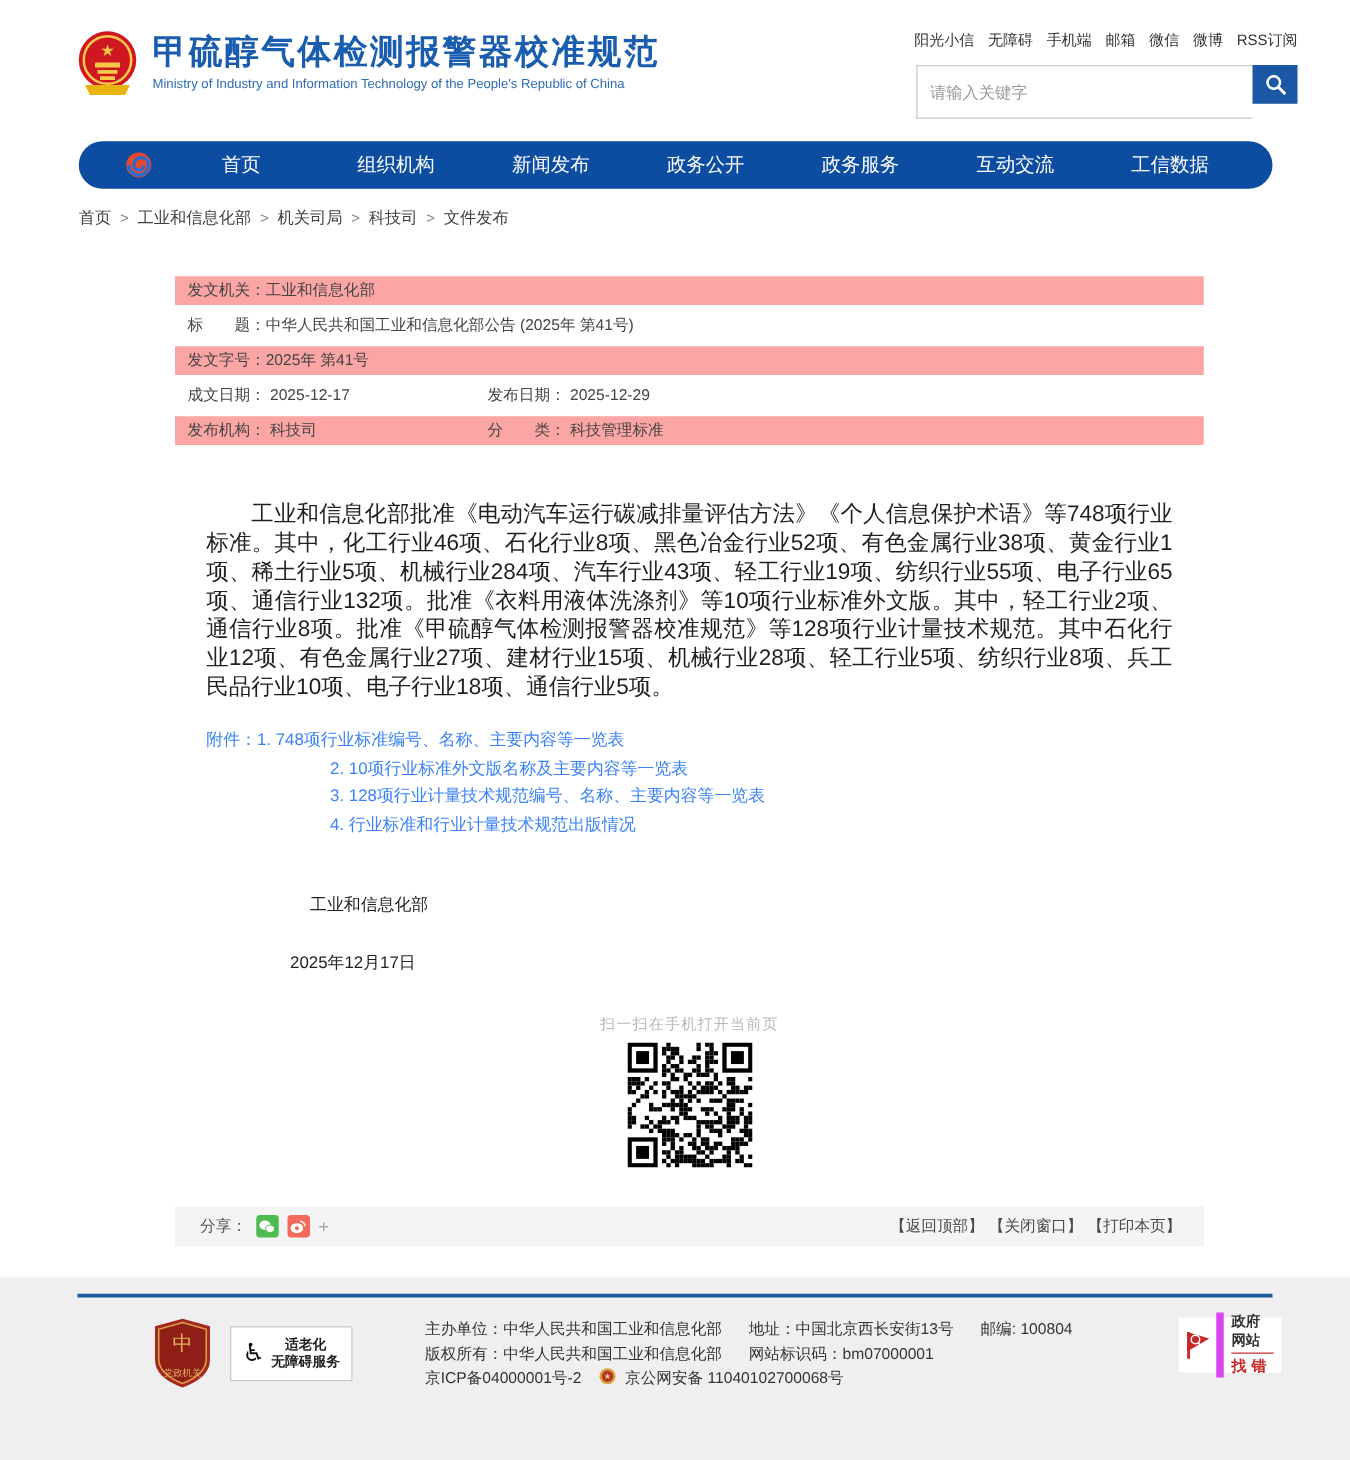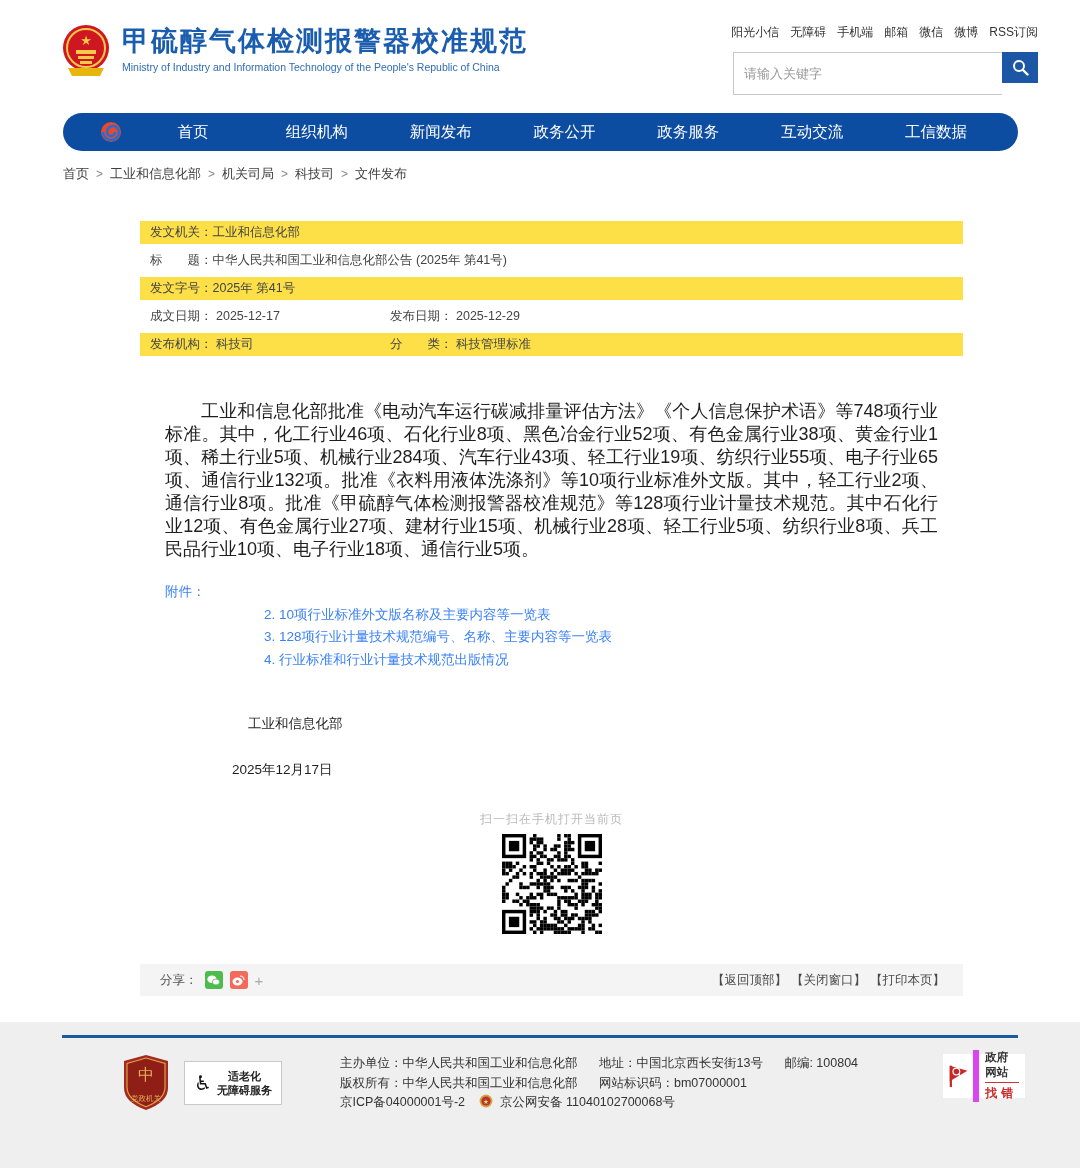--- a/index.html
+++ b/index.html
@@ -36,21 +36,21 @@
   .nav-item { flex:1; text-align:center; color:#fff; font-size:15.5px; cursor:pointer; white-space:nowrap; }
   
   .breadcrumb { margin:14px 0 0 63px; font-size:13px; color:#404040; display:flex; gap:7px; align-items:center; }
   .breadcrumb .sep { color:#888; font-size:12px; }
   .breadcrumb .bc { cursor:pointer; }
   
   .content { width:823px; margin:38px 0 0 140px; }
   .meta-row {
     display:flex; font-size:12.5px; color:#444; padding:4px 10px; margin-bottom:5px; line-height:15px;
   }
-  .meta-row.gray { background:#fde047; }
+  .meta-row.gray { background:#fca5a5; }
   .meta-cell-l { width:240px; flex:0 0 auto; }
   .meta-label { color:#444; }
   .doc-title { text-align:center; margin-top:34px; font-size:17px; font-weight:bold; color:#111; line-height:27px; }
   .doc-body { margin-top:44px; padding:0 25px; font-size:18px; line-height:23px; color:#1f1f1f; text-align:justify; }
   .doc-body .para { text-indent:2em; }
   .attachments { margin-top:20px; padding:0 25px; font-size:13.5px; line-height:22.5px; color:#3b82f6; }
   .att-first { display:flex; }
   .att-rest { padding-left:99px; }
   .sign { margin-top:44px; padding-left:108px; font-size:13.5px; color:#1f1f1f; }
   .sign-date { margin-top:28px; padding-left:92px; font-size:13.5px; color:#1f1f1f; }
@@ -203,20 +203,21 @@
   </div>
 
 
   <div class="doc-body">
     <p class="para">工业和信息化部批准《电动汽车运行碳减排量评估方法》《个人信息保护术语》等748项行业标准。其中，化工行业46项、石化行业8项、黑色冶金行业52项、有色金属行业38项、黄金行业1项、稀土行业5项、机械行业284项、汽车行业43项、轻工行业19项、纺织行业55项、电子行业65项、通信行业132项。批准《衣料用液体洗涤剂》等10项行业标准外文版。其中，轻工行业2项、通信行业8项。批准《甲硫醇气体检测报警器校准规范》等128项行业计量技术规范。其中石化行业12项、有色金属行业27项、建材行业15项、机械行业28项、轻工行业5项、纺织行业8项、兵工民品行业10项、电子行业18项、通信行业5项。</p>
   </div>
 
   <div class="attachments">
     <div class="att-first">
       <span>附件：</span>
+      <span>1.  748项行业标准编号、名称、主要内容等一览表</span>
     </div>
     <div class="att-rest">2.  10项行业标准外文版名称及主要内容等一览表</div>
     <div class="att-rest">3.  128项行业计量技术规范编号、名称、主要内容等一览表</div>
     <div class="att-rest">4.  行业标准和行业计量技术规范出版情况</div>
   </div>
 
   <div class="sign">工业和信息化部</div>
   <div class="sign-date">2025年12月17日</div>
 
   <div class="qr-block">

